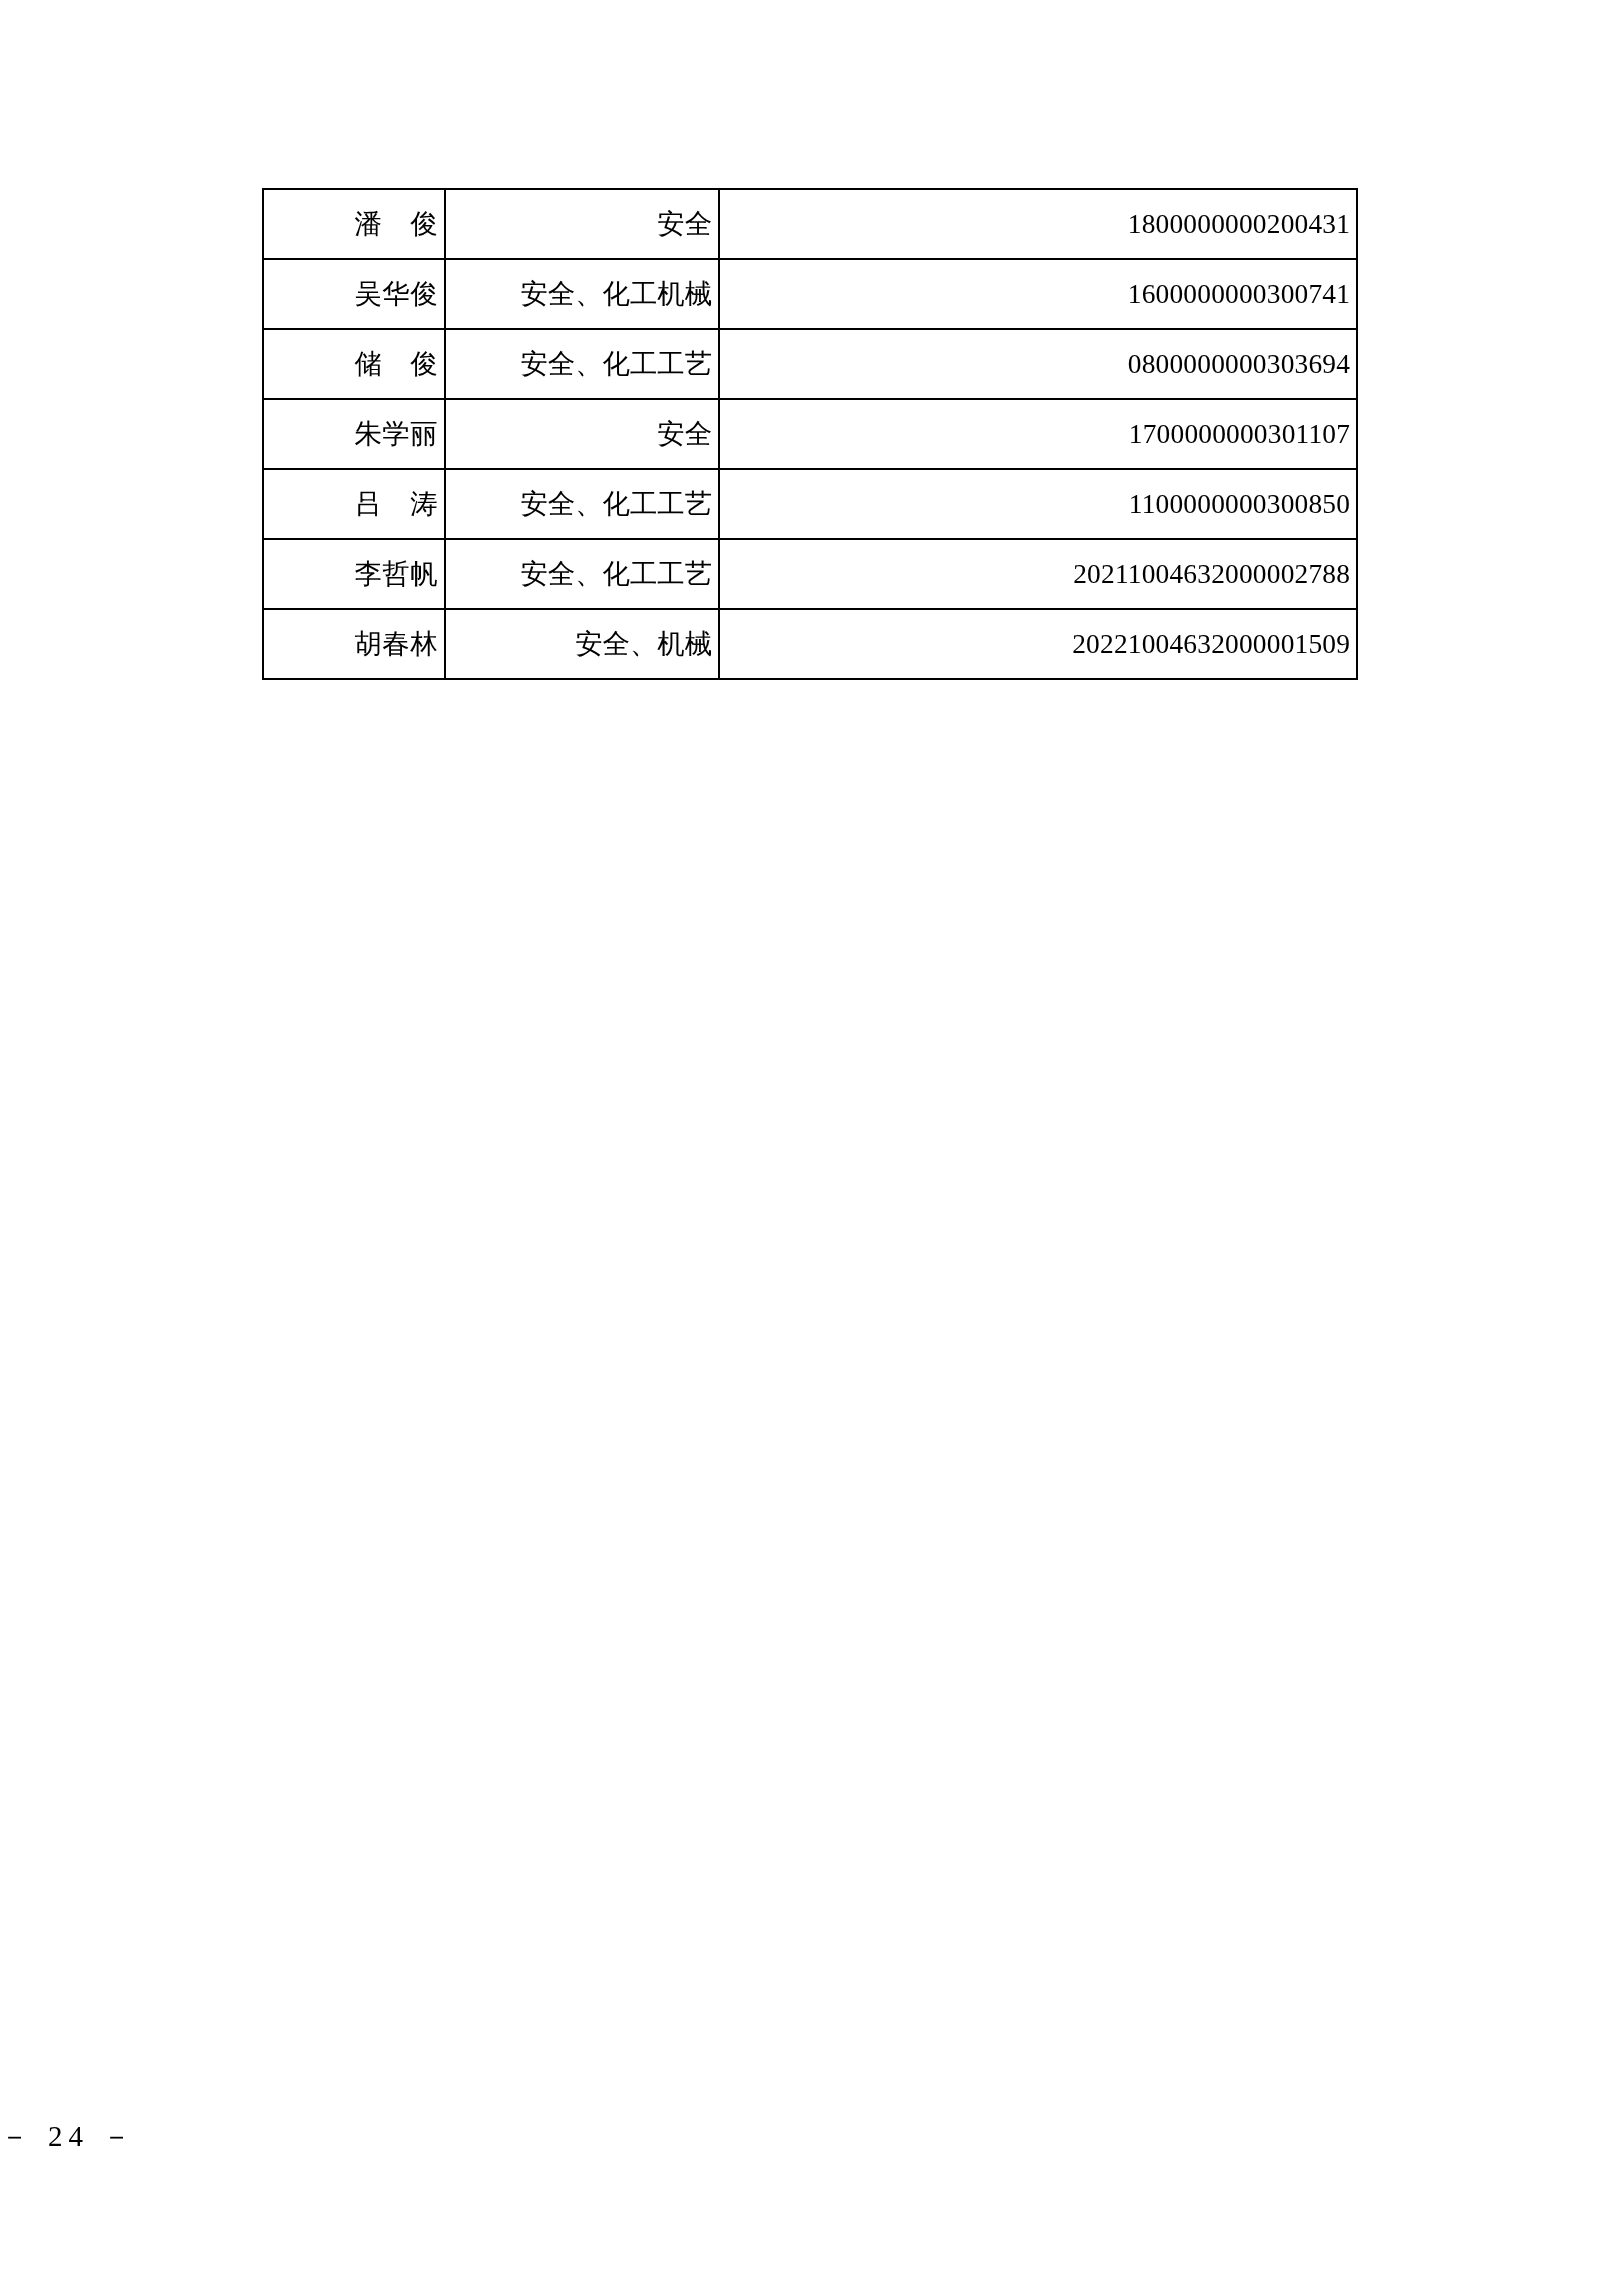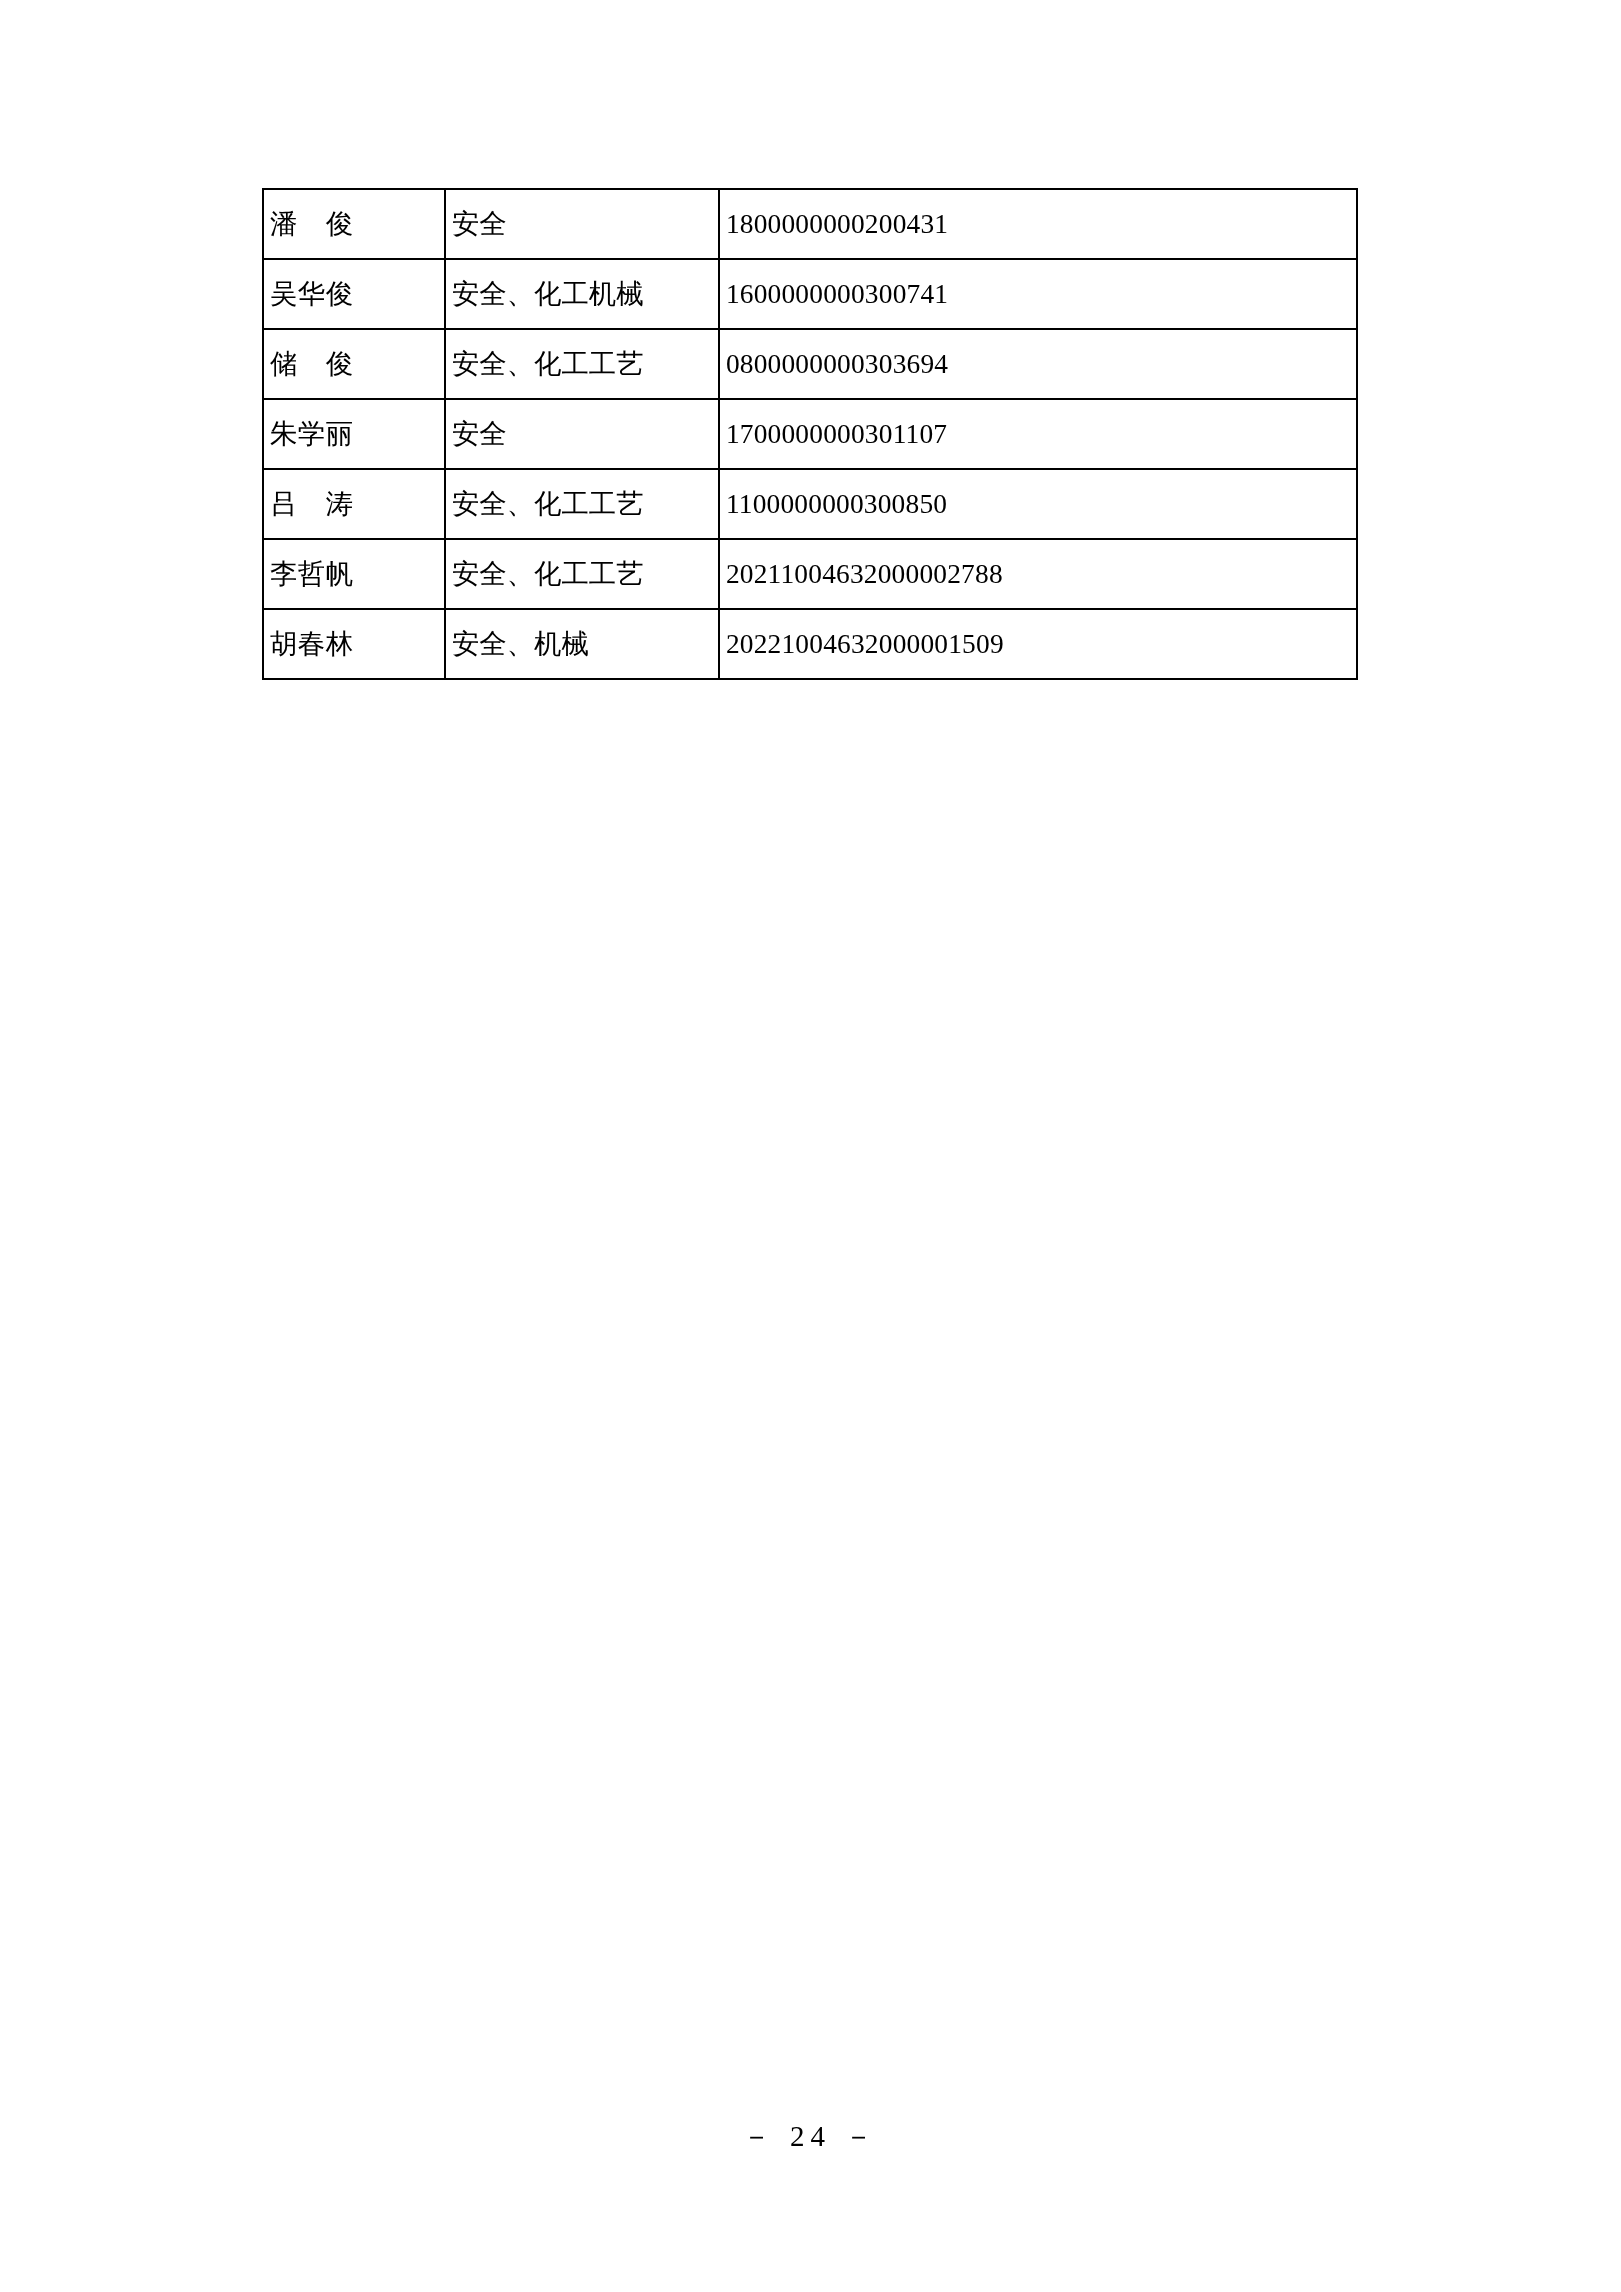--- a/index.html
+++ b/index.html
@@ -27,21 +27,21 @@
     left: 262px;
     top: 188px;
     width: 1095px;
     border-collapse: collapse;
     table-layout: fixed;
   }
   .doc-table td {
     border: 2px solid #000000;
     height: 68px;
     padding: 0 5.9px;
-    text-align: left;
+    text-align: right;
     vertical-align: middle;
     font-size: 27.4px;
     line-height: 1.2;
     font-family: "Liberation Serif", "DejaVu Serif", serif;
     white-space: nowrap;
     margin-left: 36px;
   }
   .col-name { width: 182px; }
   .col-field { width: 274px; }
   .col-number { width: 638px; }
@@ -51,21 +51,20 @@
   }
   .cell-number {
     font-size: 29px;
     letter-spacing: 0.2px;
   }
   .page-number {
     position: absolute;
     left: 0;
     top: 2117px;
     width: 1621px;
-    text-align: center;
     font-size: 29px;
     letter-spacing: 5.9px;
     font-family: "Liberation Serif", "DejaVu Serif", serif;
   }
 </style>
 </head>
 <body>
 
 <div class="page">
   <table class="doc-table">

